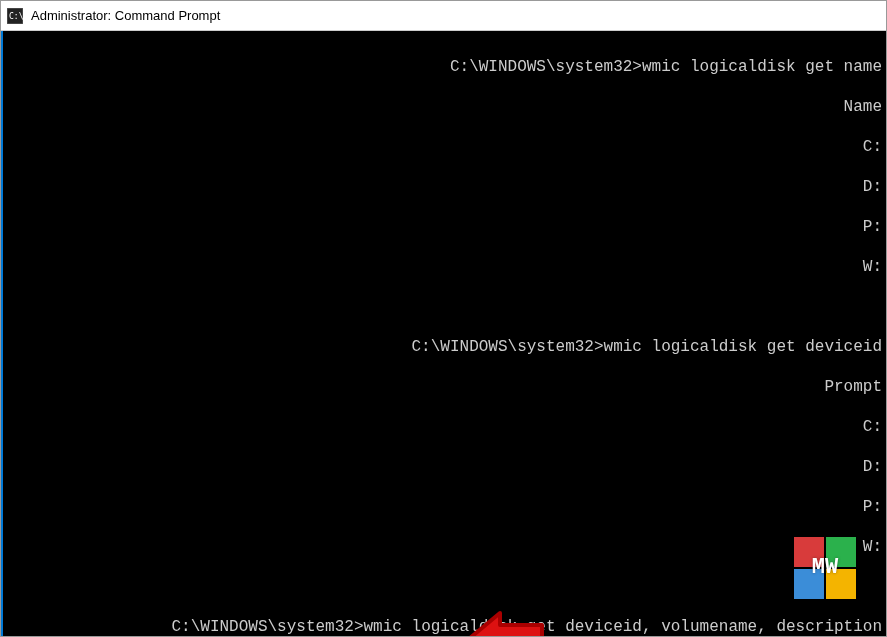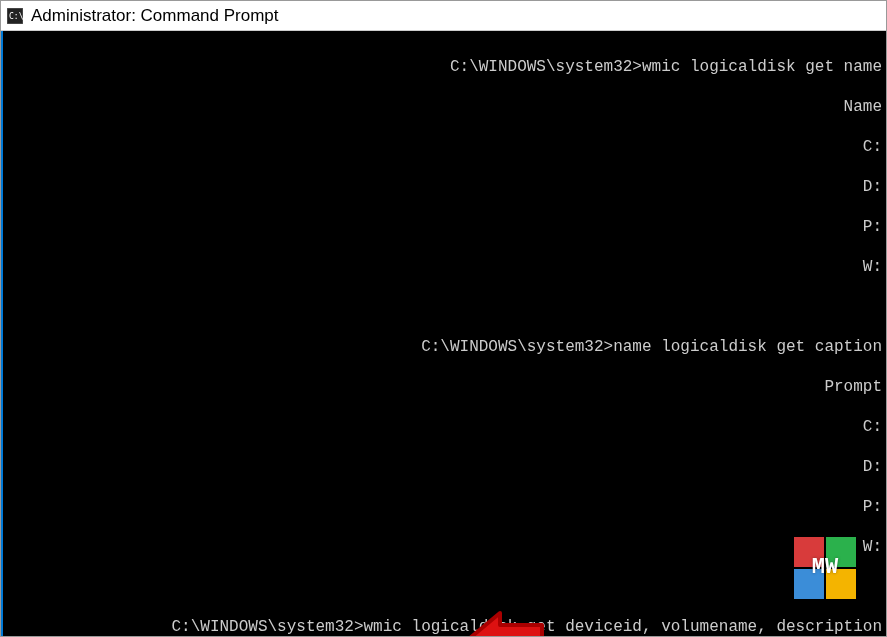--- a/index.html
+++ b/index.html
@@ -30,21 +30,21 @@
     }
     .title-bar .app-icon {
       width: 16px;
       height: 16px;
       display: flex;
       align-items: center;
       justify-content: center;
     }
     .title-bar .app-icon svg { width: 16px; height: 16px; }
     .title-bar .title-text {
-      font-size: 17px;
+      font-size: 13px;
       color: #000;
     }
     .console {
       flex: 1;
       background: #000;
       color: #ccc;
       font-family: "Consolas", "Courier New", monospace;
       font-size: 16px;
       line-height: 20px;
       padding: 6px 4px 4px 4px;
@@ -114,21 +114,21 @@
 
   <div class="console">
 <span class="line"><span class="prompt">C:\WINDOWS\system32&gt;</span><span class="cmd">wmic logicaldisk get name</span></span>
 <span class="line out">Name</span>
 <span class="line out">C:</span>
 <span class="line out">D:</span>
 <span class="line out">P:</span>
 <span class="line out">W:</span>
 <span class="line out"></span>
 <span class="line out"></span>
-<span class="line"><span class="prompt">C:\WINDOWS\system32&gt;</span><span class="cmd">name logicaldisk get caption</span></span>
+<span class="line"><span class="prompt">C:\WINDOWS\system32&gt;</span><span class="cmd">wmic logicaldisk get deviceid</span></span>
 <span class="line out">Prompt</span>
 <span class="line out">C:</span>
 <span class="line out">D:</span>
 <span class="line out">P:</span>
 <span class="line out">W:</span>
 <span class="line out"></span>
 <span class="line out"></span>
 <span class="line"><span class="prompt">C:\WINDOWS\system32&gt;</span><span class="cmd">wmic logicaldisk get deviceid, volumename, description</span></span>
 
 

